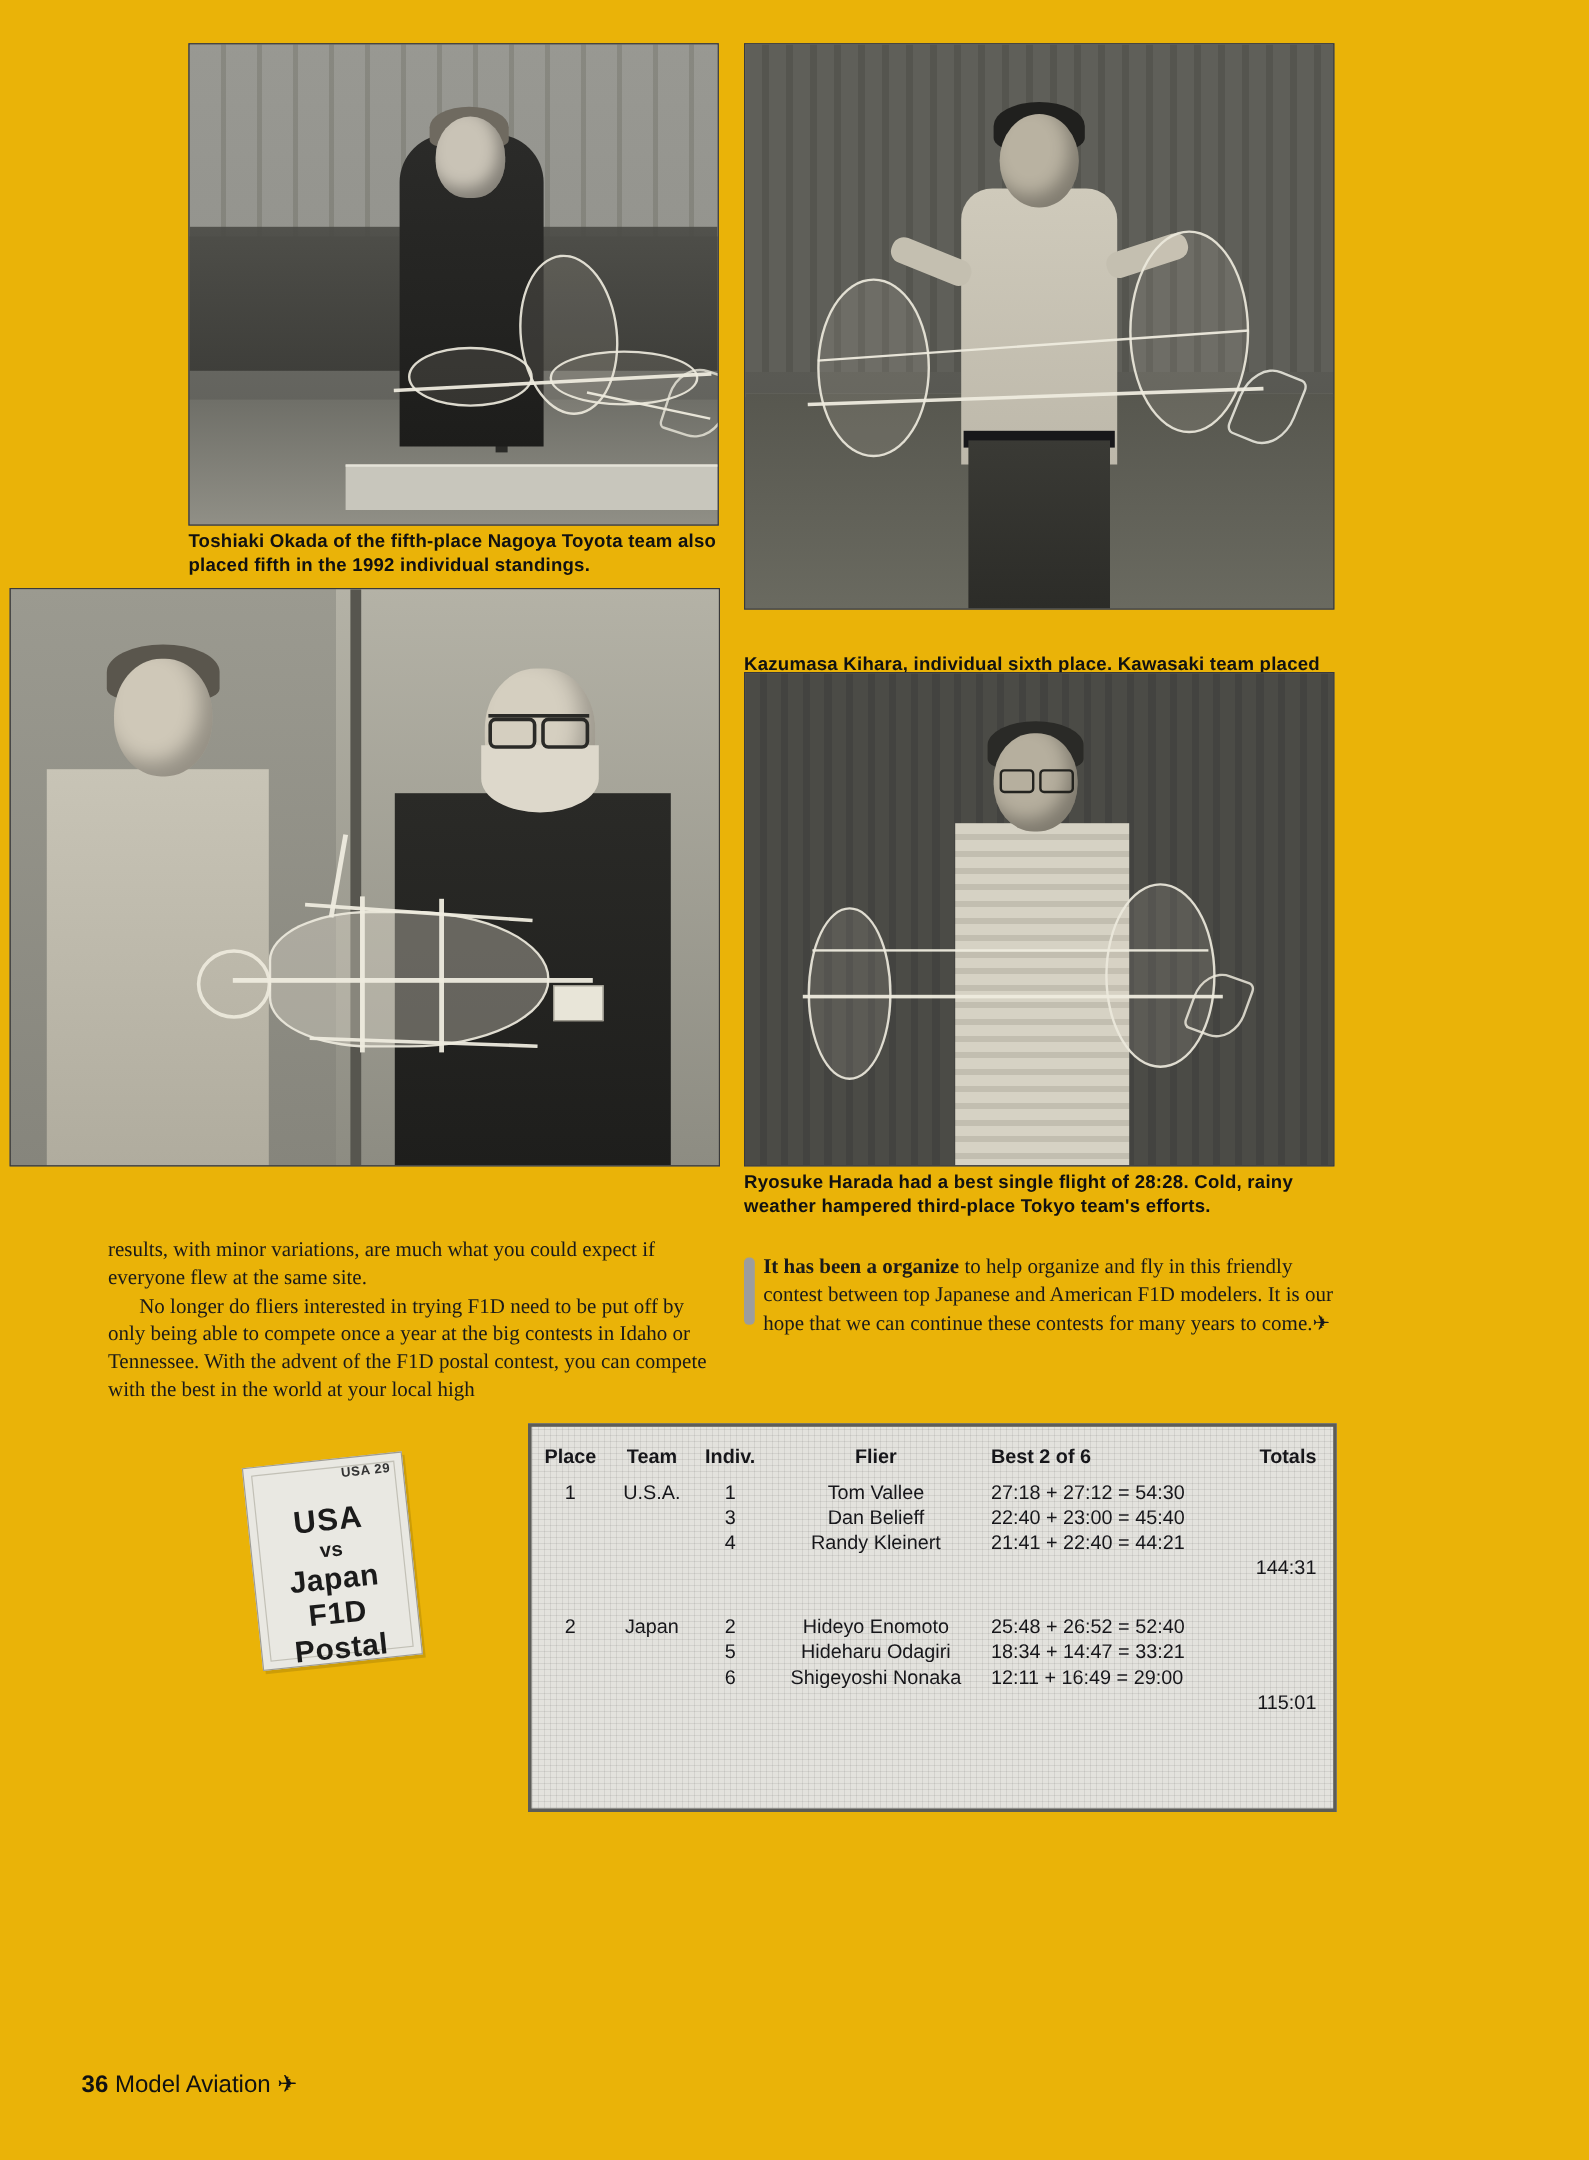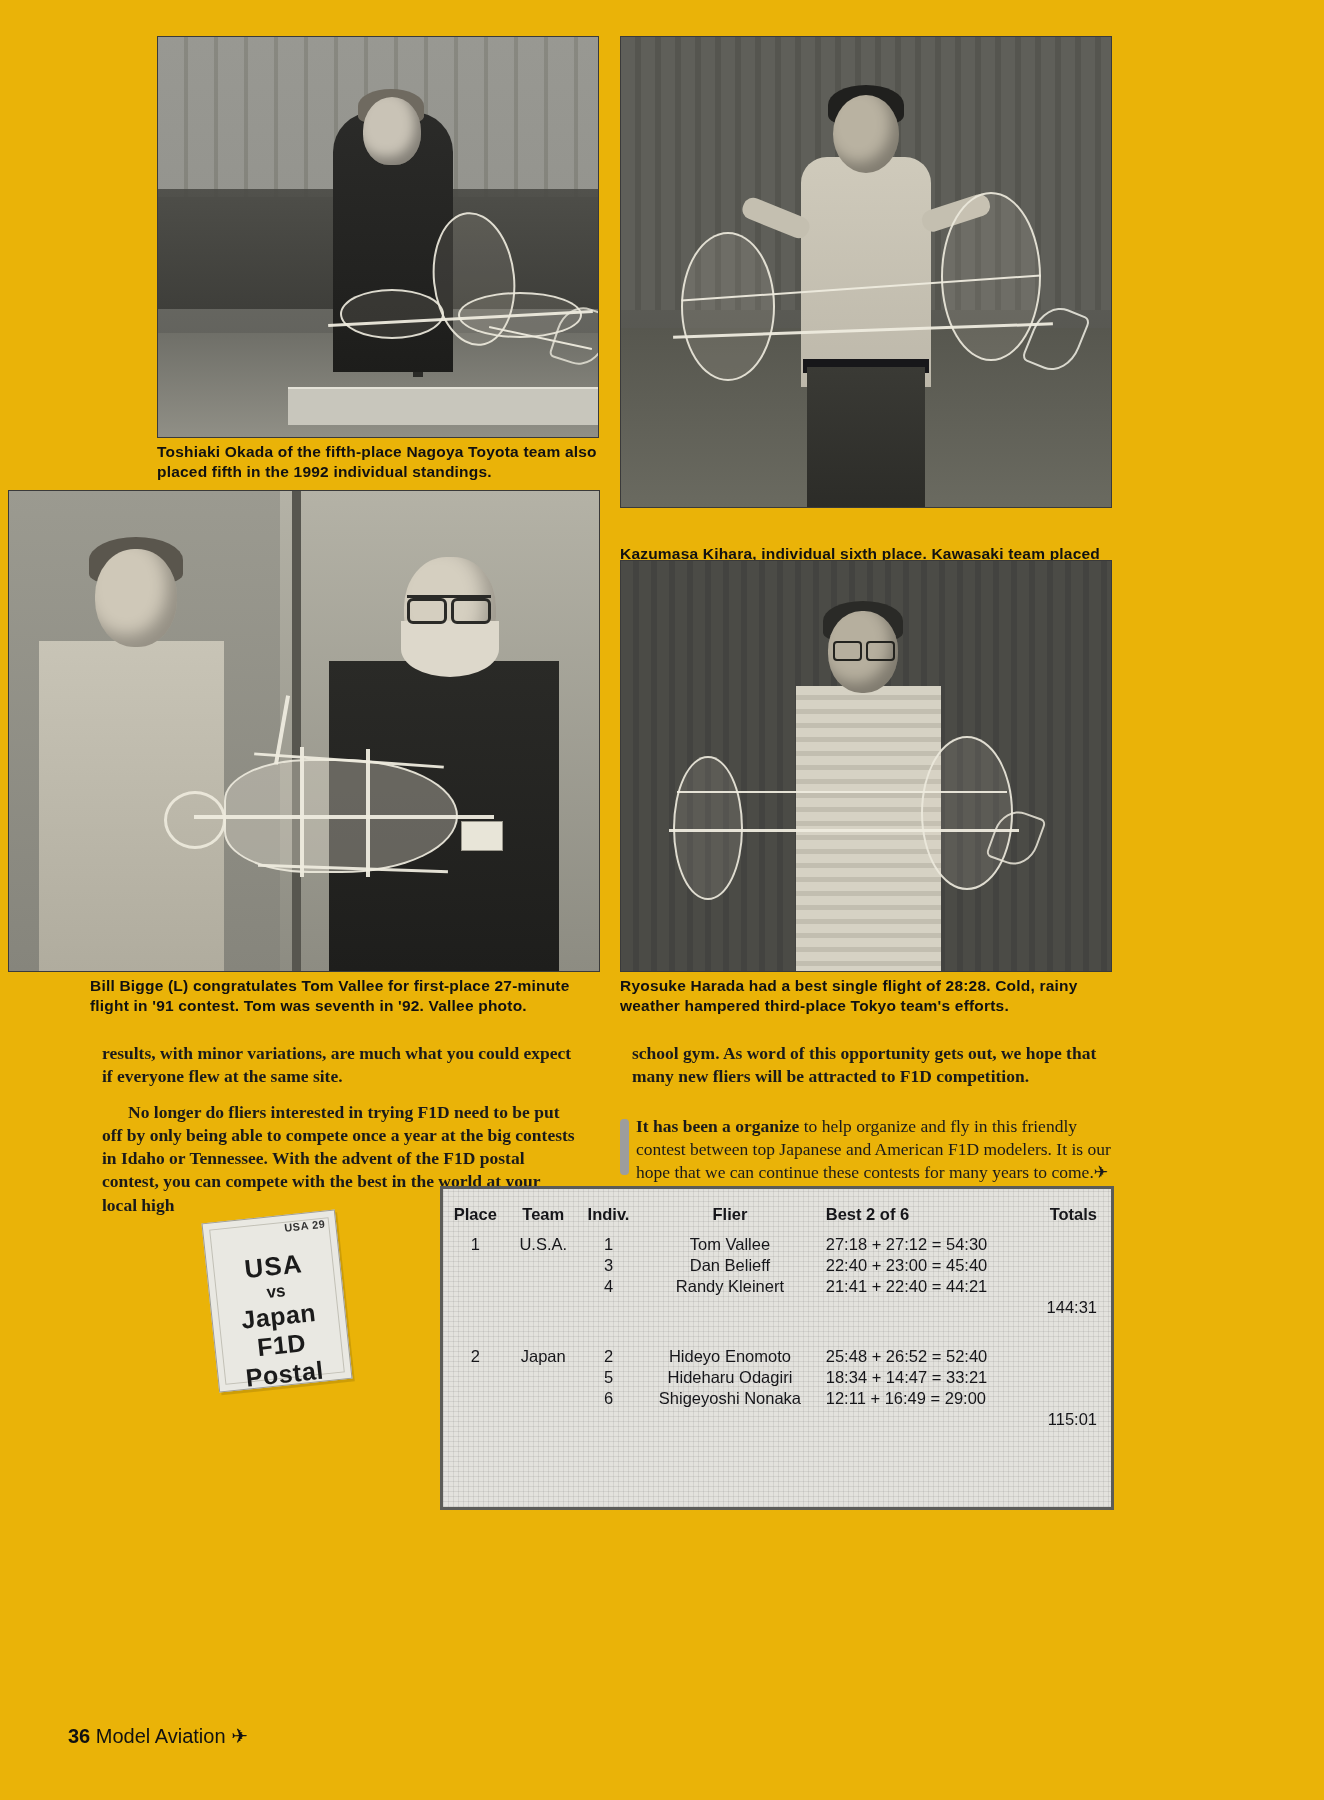--- a/index.html
+++ b/index.html
@@ -247,21 +247,21 @@
   .col {
     position: absolute;
     font-family: "Liberation Serif", serif;
     font-size: 17.5px;
     line-height: 1.33;
     color: #1a1a1a;
     text-align: left;
   }
   #col-left  { left: 90px;  top: 1030px; width: 500px; }
   #col-right { left: 620px; top: 1030px; width: 500px; }
-  .col p { margin: 12px; font-weight: bold; }
+  .col p { margin: 0; }
   .col p.indent { text-indent: 26px; }
   .dropcap-para { position: relative; padding-left: 16px; }
   .dropbar {
     position: absolute;
     left: 0; top: 4px;
     width: 9px; height: 56px;
     background: #9d9d9d;
     border-radius: 4px;
   }
   .lead { font-weight: bold; }
@@ -423,21 +423,20 @@
       <div class="wing" style="left:40px; top:18px; width:230px; height:110px; border-radius:40% 55% 55% 40%; background:rgba(228,224,208,.35);"></div>
       <div class="spar" style="left:10px; top:74px; width:300px; height:4px;"></div>
       <div class="spar" style="left:70px; top:18px; width:190px; height:3px; transform:rotate(4deg);"></div>
       <div class="spar" style="left:74px; top:126px; width:190px; height:3px; transform:rotate(2deg);"></div>
       <div class="spar" style="left:116px; top:6px; width:4px; height:130px;"></div>
       <div class="spar" style="left:182px; top:8px; width:4px; height:128px;"></div>
       <div class="spar" style="left:96px; top:-46px; width:4px; height:70px; transform:rotate(10deg);"></div>
       <div style="position:absolute;left:-20px;top:50px;width:56px;height:52px;border:3px solid rgba(238,235,222,.9);border-radius:50%;"></div>
     </div>
   </div>
-  <div class="caption" id="cap-bigge">Bill Bigge (L) congratulates Tom Vallee for first-place 27-minute flight in '91 contest. Tom was seventh in '92. Vallee photo.</div>
 
   <div class="photo" id="photo-harada">
     <div class="sky"></div>
     <div class="curtain"></div>
     <div class="body"></div>
     <div class="hair"></div>
     <div class="head"></div>
     <div class="glasses"></div>
 
     <div class="wing" style="left:52px; top:195px; width:66px; height:140px;"></div>
@@ -447,21 +446,20 @@
     <div style="position:absolute;left:372px;top:250px;width:42px;height:50px;border:2px solid rgba(236,233,220,.85);border-radius:50% 12% 50% 12%;transform:rotate(20deg);"></div>
   </div>
   <div class="caption" id="cap-harada">Ryosuke Harada had a best single flight of 28:28. Cold, rainy weather hampered third-place Tokyo team's efforts.</div>
 
   <div class="col" id="col-left">
     <p>results, with minor variations, are much what you could expect if everyone flew at the same site.</p>
     <p class="indent">No longer do fliers interested in trying F1D need to be put off by only being able to compete once a year at the big contests in Idaho or Tennessee. With the advent of the F1D postal contest, you can compete with the best in the world at your local high</p>
   </div>
 
   <div class="col" id="col-right">
-    <p>school gym. As word of this opportunity gets out, we hope that many new fliers will be attracted to F1D competition.</p>
     <div style="height:14px"></div>
     <div class="dropcap-para">
       <span class="dropbar"></span>
       <span class="lead">It has been a organize</span><span> to help organize and fly in this friendly contest between top Japanese and American F1D modelers. It is our hope that we can continue these contests for many years to come.</span><span class="plane-glyph">✈</span>
     </div>
   </div>
 
   <div id="stamp">
     <div class="stamp-inner"></div>
     <div class="denom">USA 29</div>

